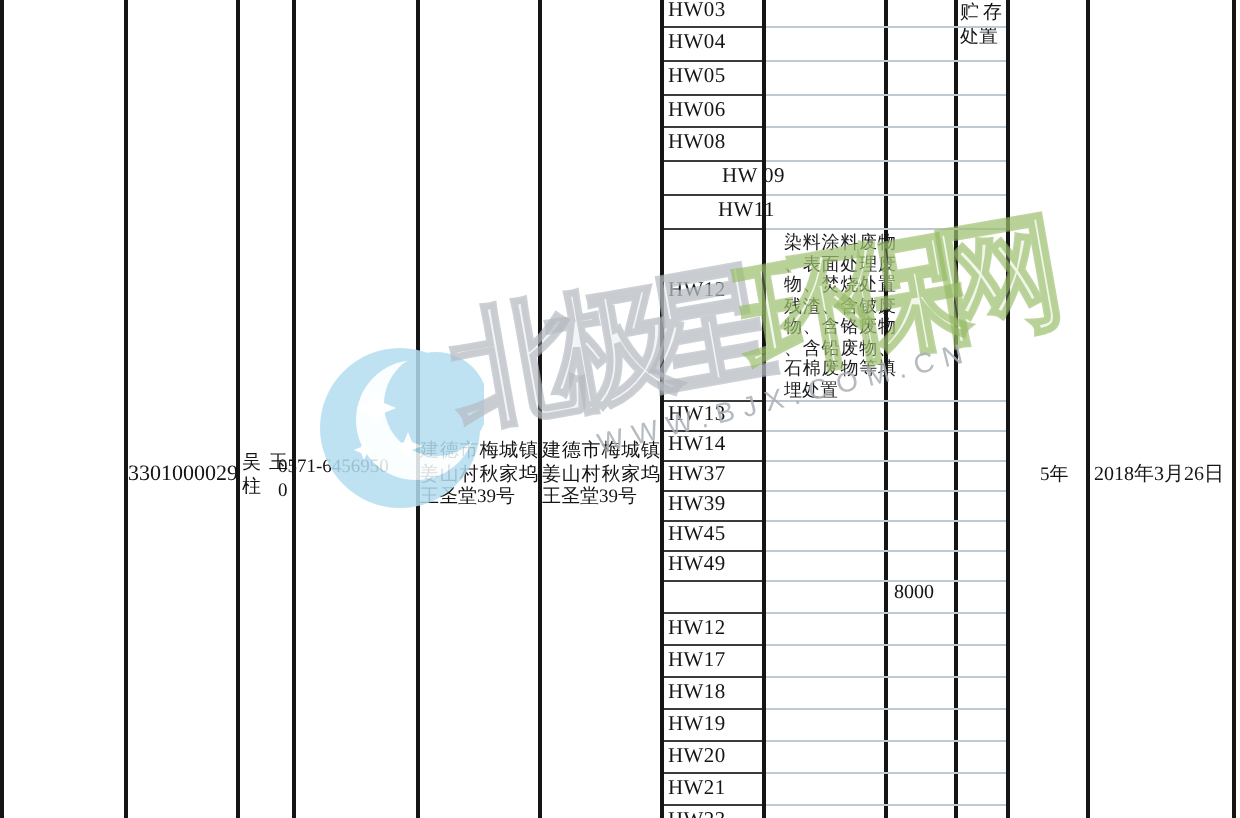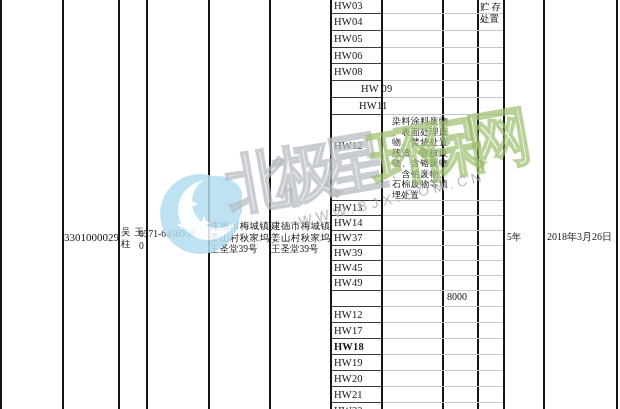--- a/index.html
+++ b/index.html
@@ -49,30 +49,30 @@
   <div class="code" style="top:97px;height:17px;margin-left:25px;">HW11</div>
   <div class="code tall" style="top:114px;height:86px;">HW12</div>
   <div class="code" style="top:200px;height:15px;">HW13</div>
   <div class="code" style="top:215px;height:15px;">HW14</div>
   <div class="code" style="top:230px;height:15px;">HW37</div>
   <div class="code" style="top:245px;height:15px;">HW39</div>
   <div class="code" style="top:260px;height:15px;">HW45</div>
   <div class="code" style="top:275px;height:15px;">HW49</div>
   <div class="code" style="top:306px;height:16px;">HW12</div>
   <div class="code" style="top:322px;height:16px;">HW17</div>
-  <div class="code" style="top:338px;height:16px;font-weight:bold;">HW18</div>
+  <div class="code" style="top:338px;height:16px;">HW18</div>
   <div class="code" style="top:354px;height:16px;">HW19</div>
   <div class="code" style="top:370px;height:16px;">HW20</div>
   <div class="code" style="top:386px;height:16px;">HW21</div>
   <div class="code" style="top:402px;height:16px;">HW23</div>
 
   <div class="desc">染料涂料废物、表面处理废物、焚烧处置残渣、含铍废物、含铬废物、含铅废物、石棉废物等填埋处置</div>
   <div class="single" style="left:447px;top:291px;font-size:10px;">8000</div>
   <div class="cell" style="left:480px;top:1px;width:21px;line-height:12px;">贮存处置</div>
-  <div class="single" style="left:507px;top:231px;">5年</div>
+  <div class="single" style="left:520px;top:231px;">5年</div>
   <div class="single" style="left:547px;top:230px;font-size:10px;">2018年3月26日</div>
 
   <div class="wm-logo wm">
     <svg width="84" height="84" viewBox="0 0 84 84">
       <circle cx="42" cy="42" r="40" fill="#b4ddf0"></circle>
       <circle cx="50" cy="38" r="30" fill="#ffffff" opacity="0.95"></circle>
       <circle cx="60" cy="30" r="26" fill="#b4ddf0"></circle>
       <path d="M30 22 L33 29 L40 32 L33 35 L30 42 L27 35 L20 32 L27 29 Z" fill="#ffffff"></path>
       <path d="M46 44 L48 49 L53 51 L48 53 L46 58 L44 53 L39 51 L44 49 Z" fill="#ffffff"></path>
       <path d="M24 48 L25.5 51.5 L29 53 L25.5 54.5 L24 58 L22.5 54.5 L19 53 L22.5 51.5 Z" fill="#ffffff"></path>

